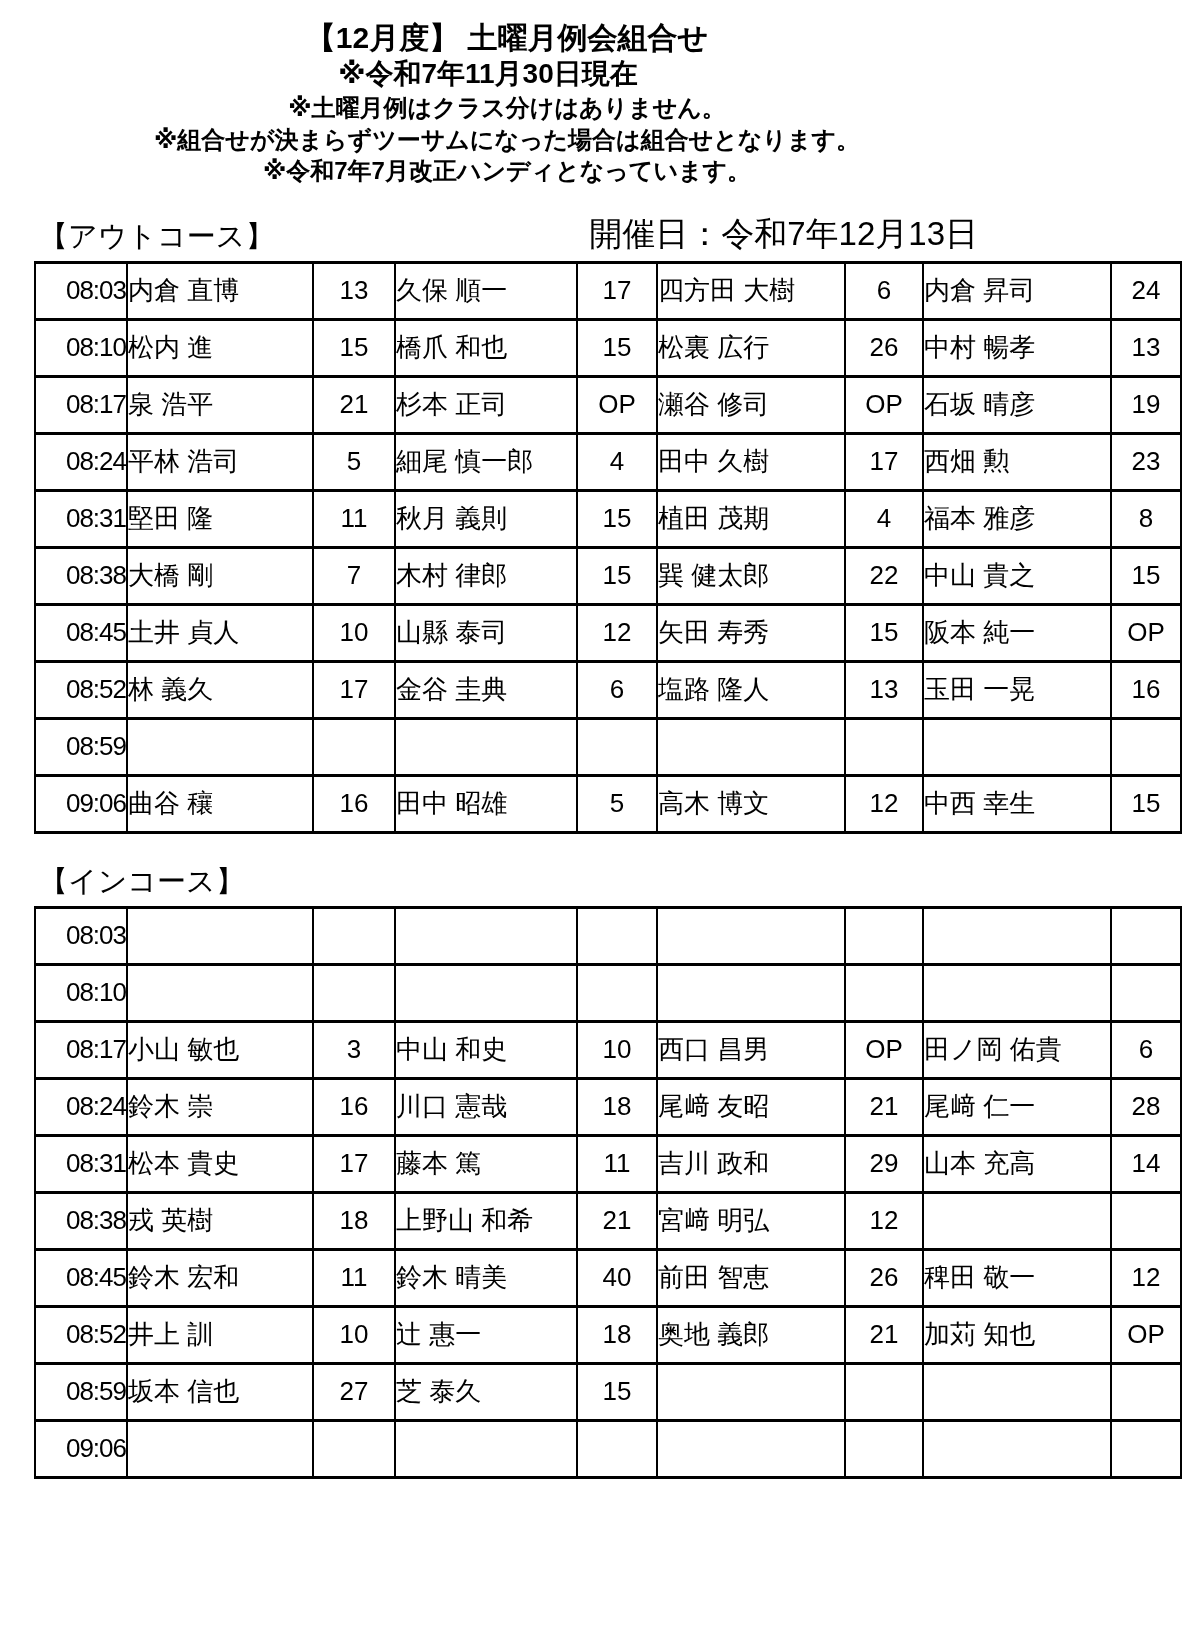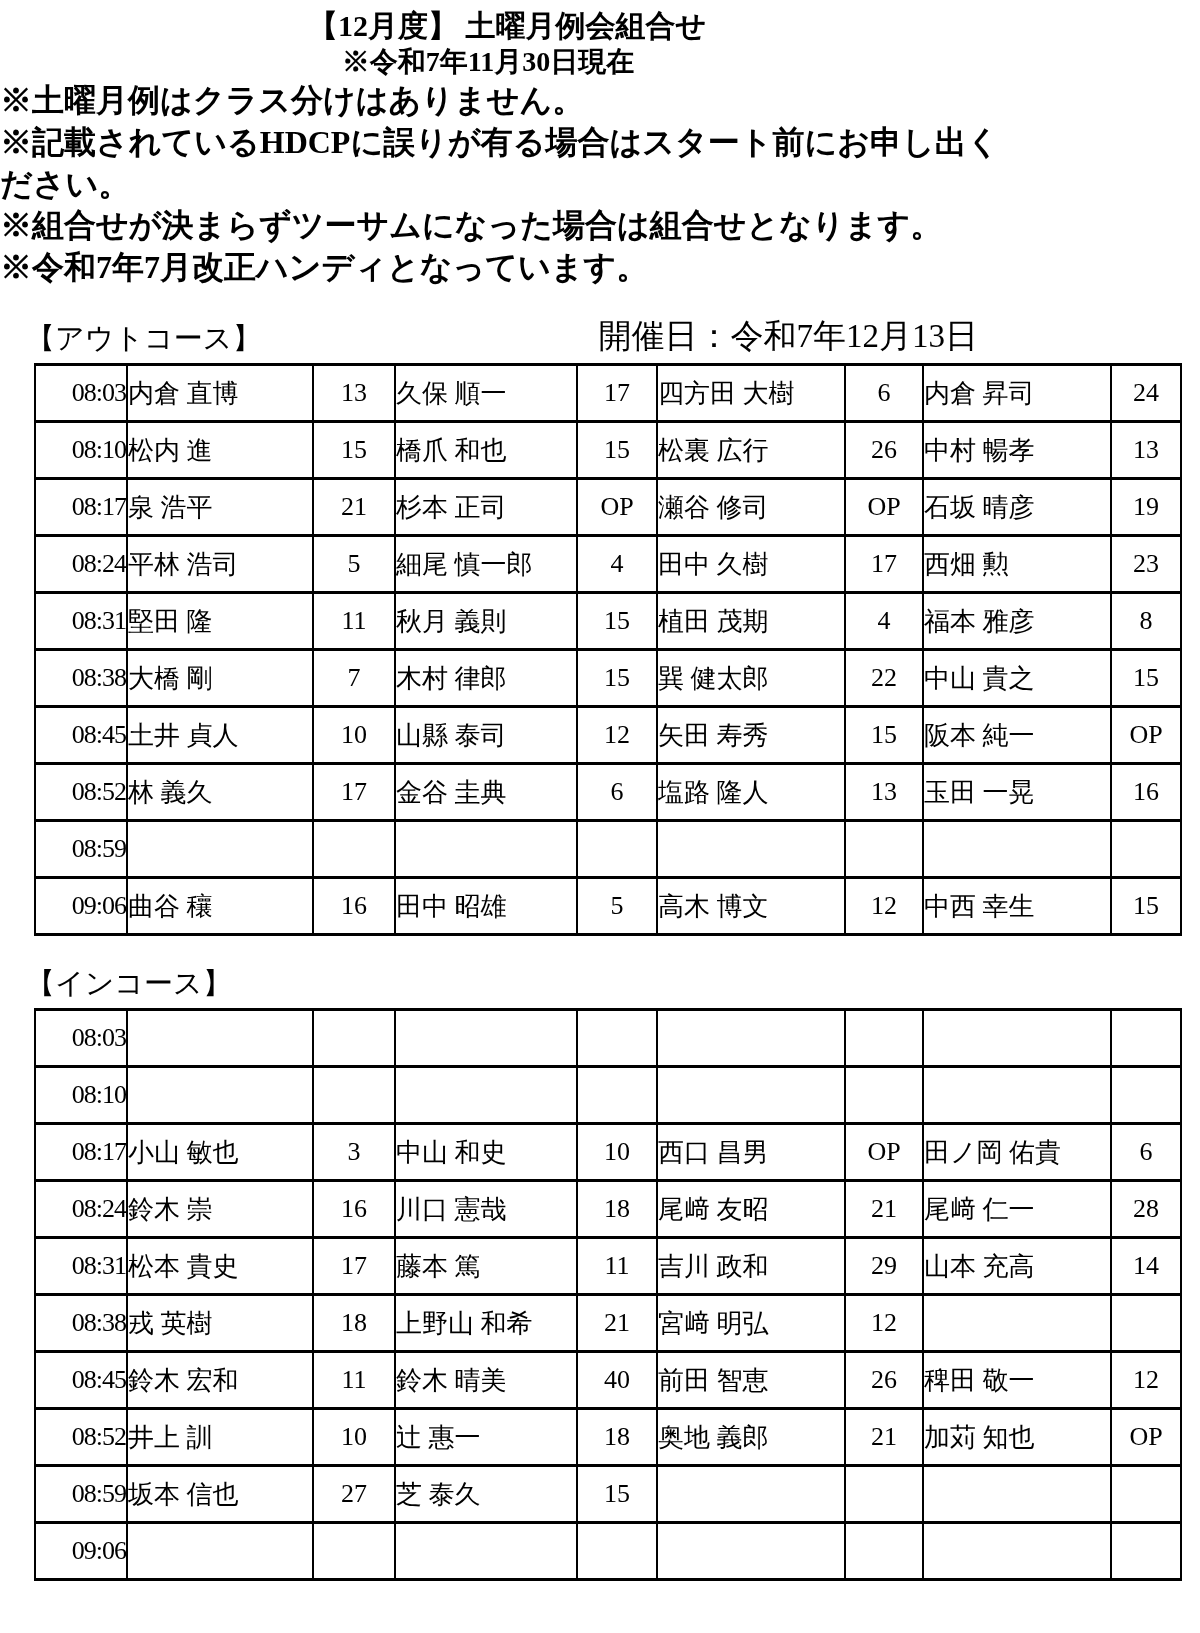--- a/index.html
+++ b/index.html
@@ -2,29 +2,29 @@
 <html lang="ja"><head>
 <meta charset="utf-8">
 <style>
   html,body{margin:0;padding:0;}
   body{
     width:1200px;height:1633px;
     background:#ffffff;color:#000000;
     font-family:"Liberation Sans","DejaVu Sans",sans-serif;
     overflow:hidden;
   }
-  .page{width:1014px;box-sizing:border-box;padding-top:8px;font-family:Liberation Serif, serif;}
+  .page{width:1014px;box-sizing:border-box;padding-top:20px;}
 
   .hdr-title{font-size:30px;font-weight:bold;text-align:center;line-height:1.2;}
   .hdr-right{font-size:28px;font-weight:bold;text-align:center;padding-right:38px;line-height:1.3;}
-  .note{font-size:32px;font-weight:bold;text-align:left;line-height:1.30;}
+  .note{font-size:24px;font-weight:bold;text-align:center;line-height:1.30;}
 
   .section-bar{
     display:flex;justify-content:space-between;align-items:flex-end;
-    margin:0 36px 4px 26px;
+    margin:0 36px 4px 39px;
   }
   .section-title{font-size:29px;font-weight:normal;}
   .event-date{font-size:33px;font-weight:normal;}
 
   table.pairings{
     border-collapse:collapse;
     margin-left:34px;
     table-layout:fixed;
     width:1148px;
   }
@@ -47,21 +47,20 @@
   .gap-mid{height:28px;}
 </style>
 </head>
 <body>
 
 <div class="page">
 
   <div class="hdr-title">【12月度】 土曜月例会組合せ</div>
   <div class="hdr-right">※令和7年11月30日現在</div>
   <div class="note">※土曜月例はクラス分けはありません。</div>
-  <div class="note">※記載されているHDCPに誤りが有る場合はスタート前にお申し出ください。</div>
   <div class="note">※組合せが決まらずツーサムになった場合は組合せとなります。</div>
   <div class="note">※令和7年7月改正ハンディとなっています。</div>
 
   <div class="gap-top"></div>
 
   <div class="section-bar">
     <span class="section-title">【アウトコース】</span>
     <span class="event-date">開催日：令和7年12月13日</span>
   </div>
 

